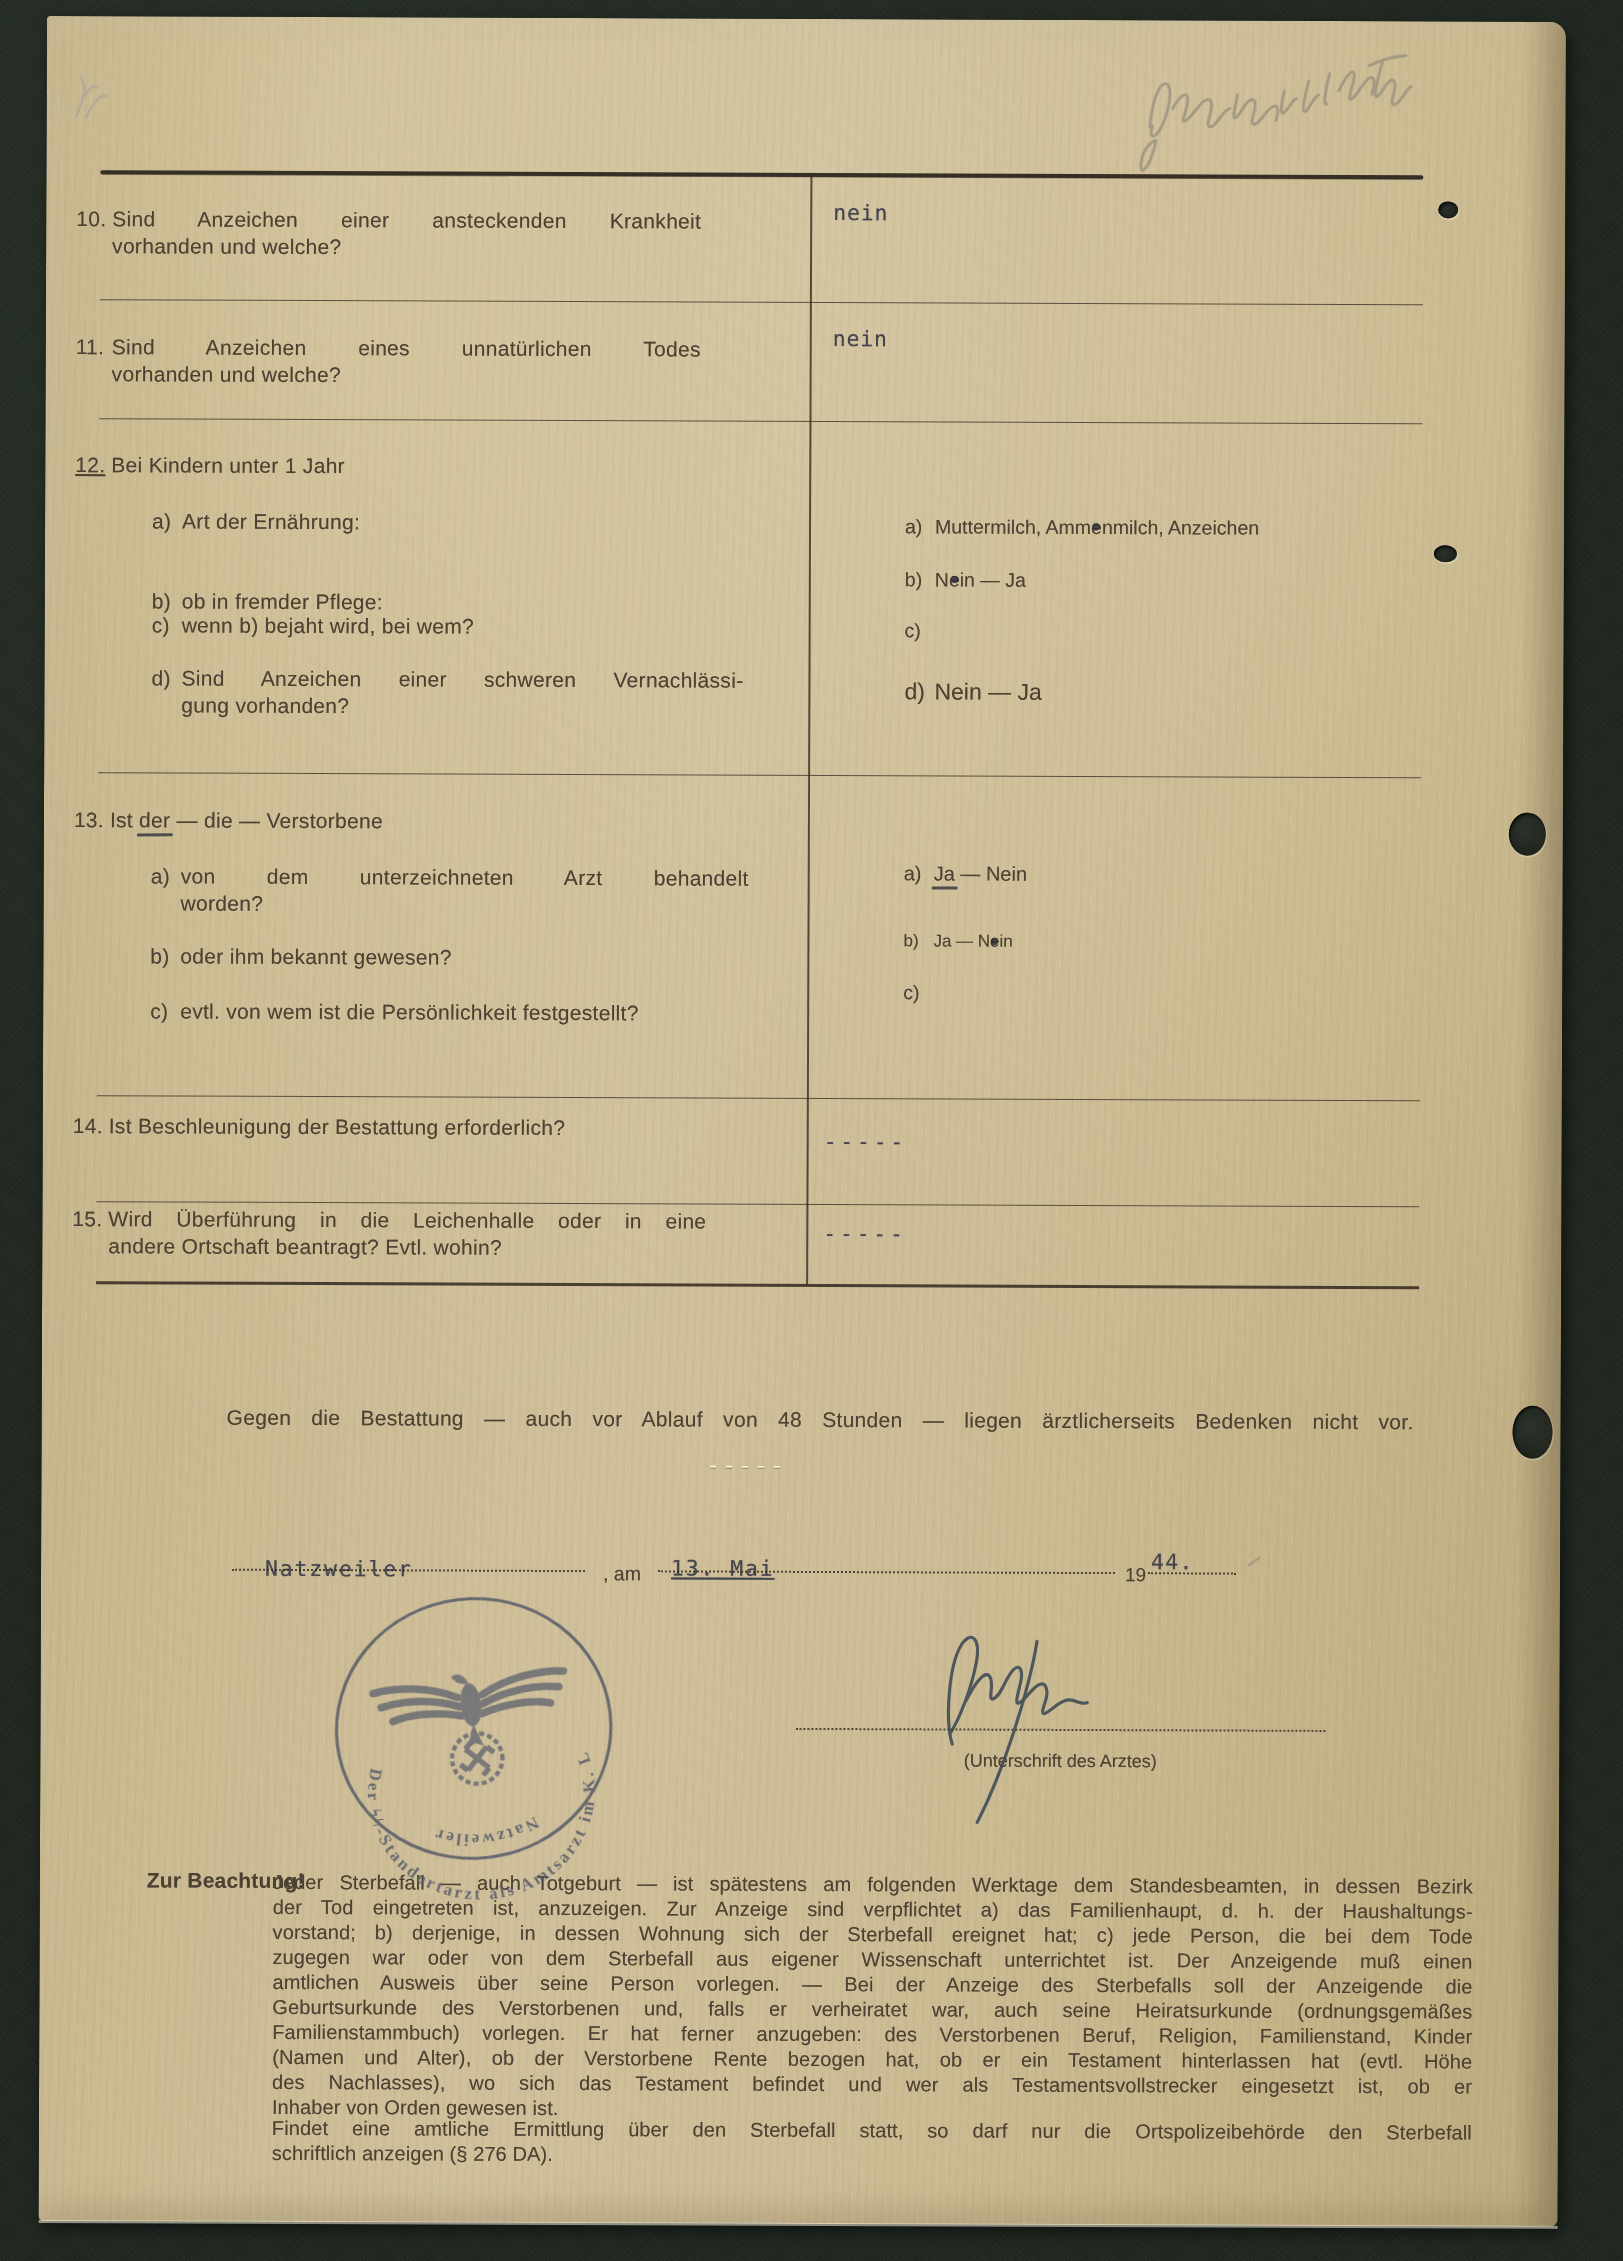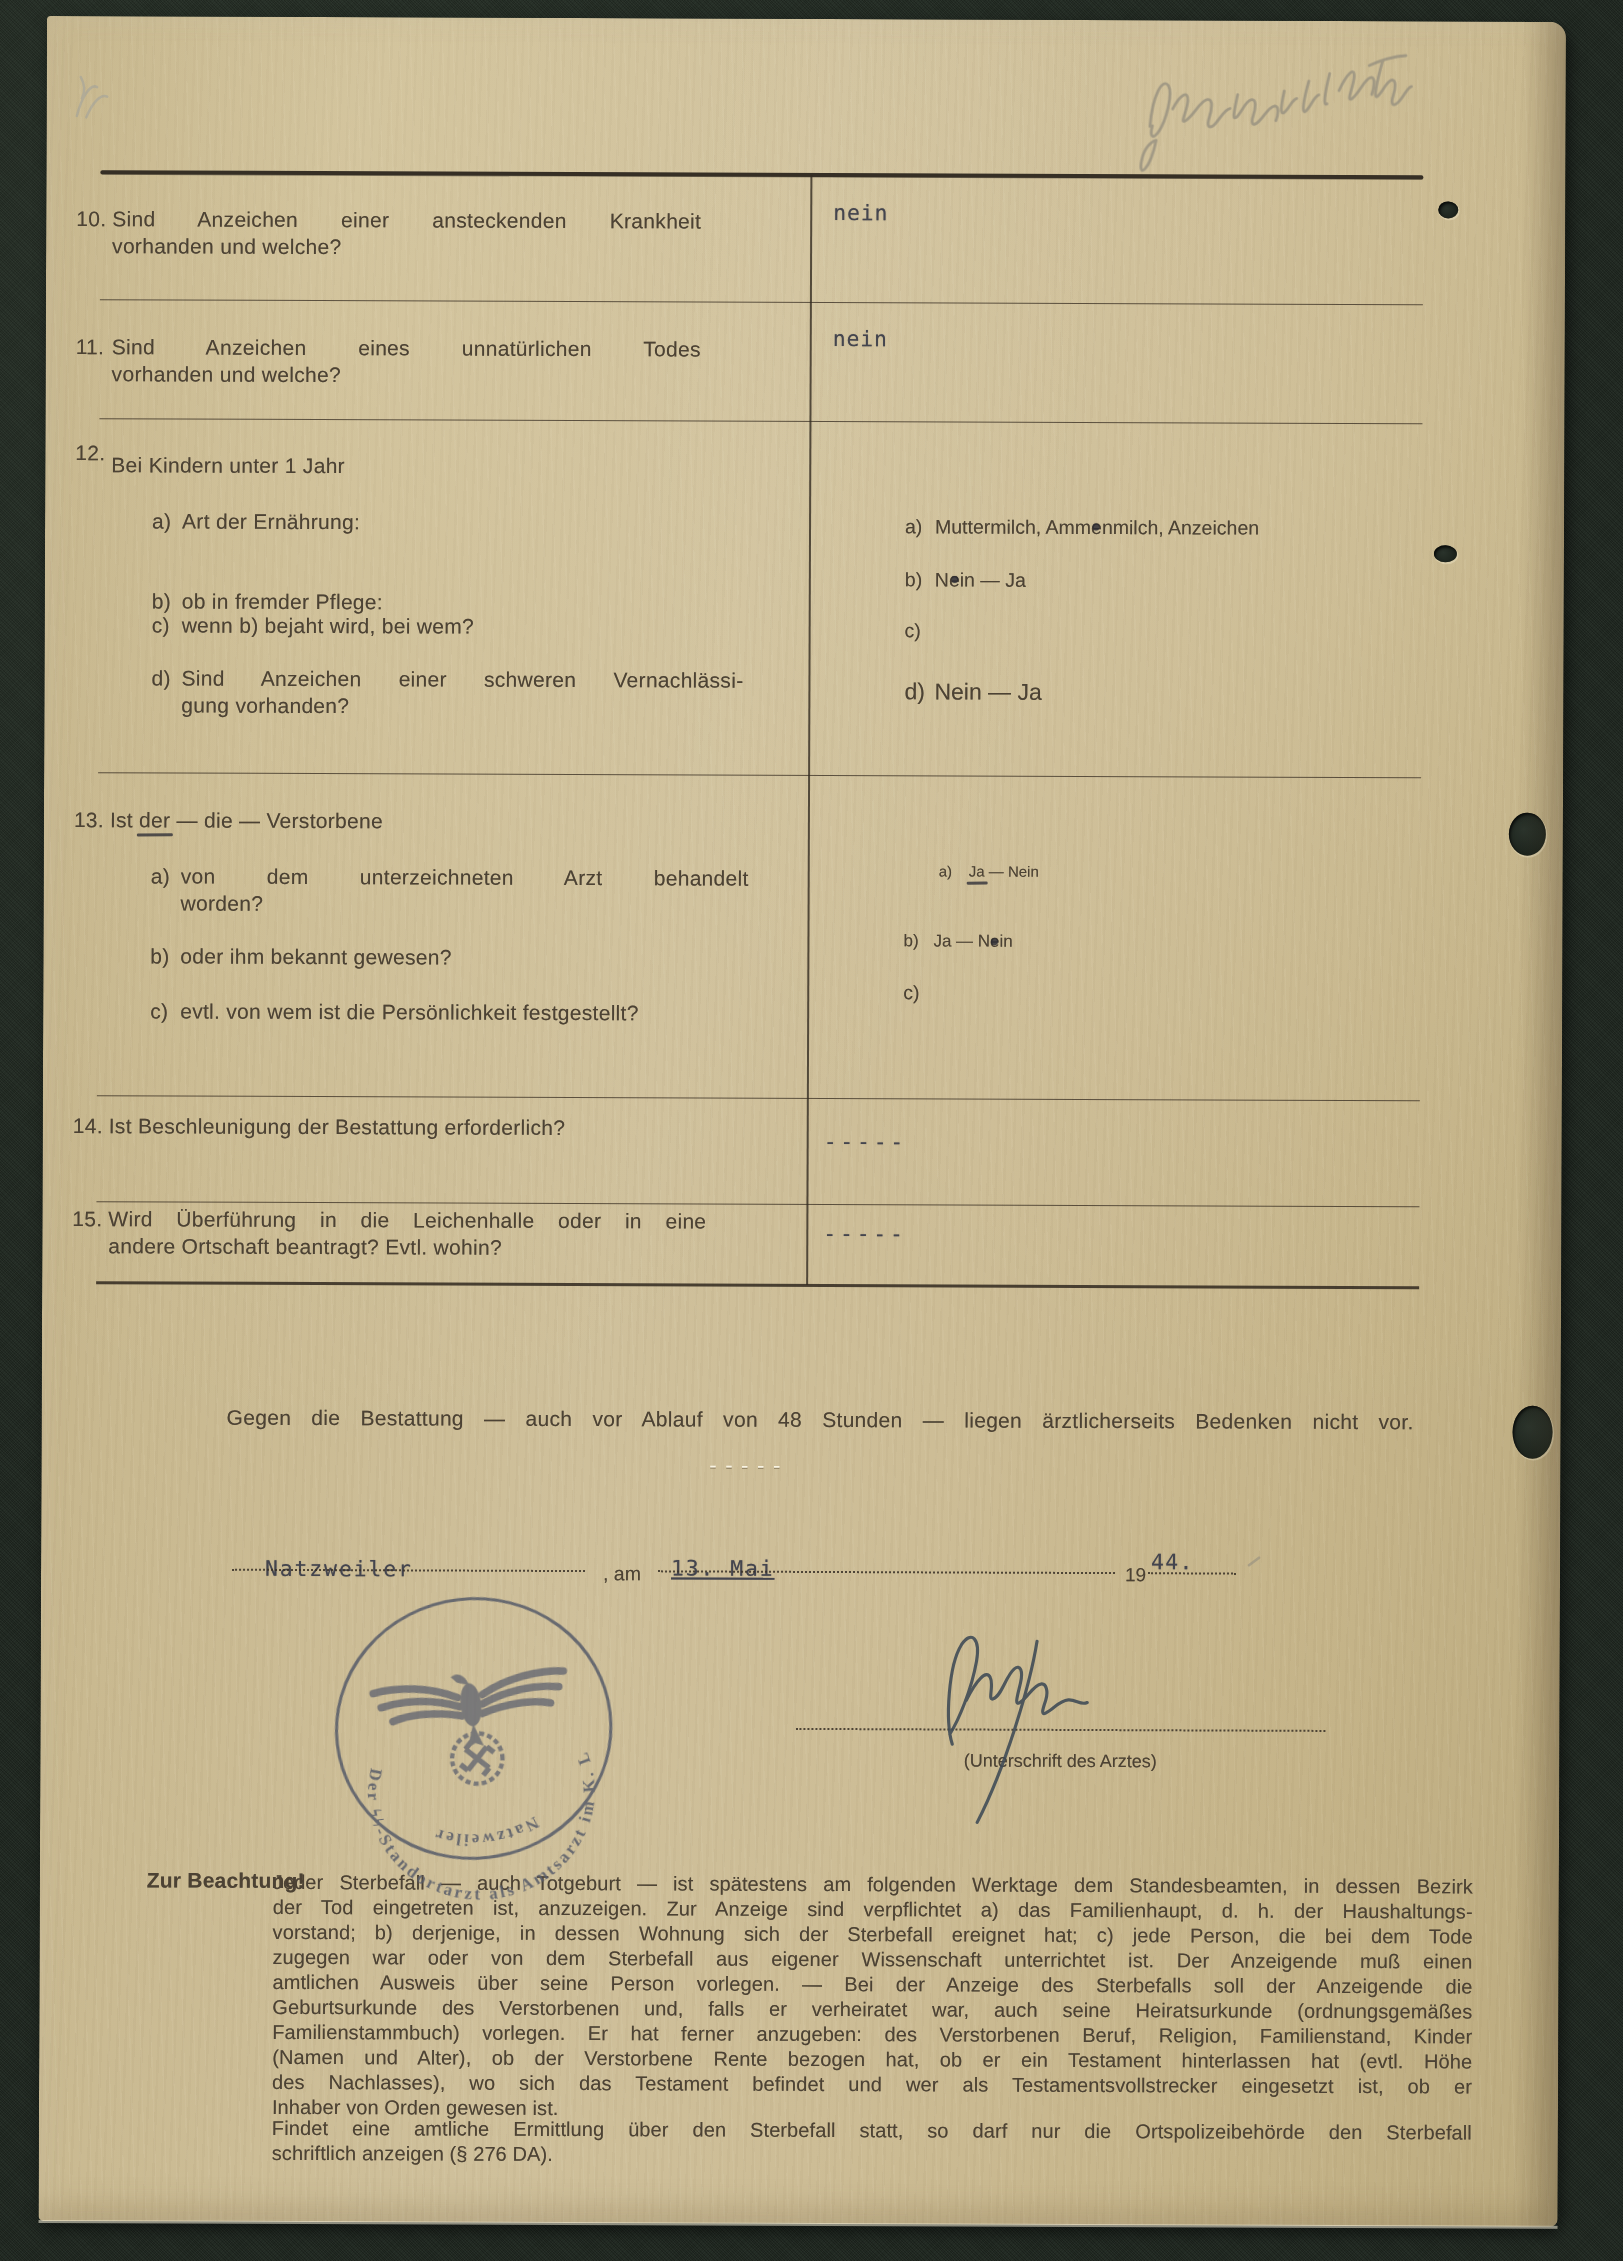--- a/index.html
+++ b/index.html
@@ -95,21 +95,21 @@
   </div>
   <div class="abs typed" style="left:787px;top:181px;">nein</div>
 
   <div class="abs print qline" style="left:30px;top:317px;">11.</div>
   <div class="abs" style="left:66px;top:317px;width:589px;">
     <div class="print qline just">Sind Anzeichen eines unnatürlichen Todes</div>
     <div class="print qline">vorhanden und welche?</div>
   </div>
   <div class="abs typed" style="left:787px;top:307px;">nein</div>
 
-  <div class="abs print qline" style="left:30px;top:423px;">12.</div>
+  <div class="abs print qline" style="left:30px;top:435px;text-decoration:underline;">12.</div>
   <div class="abs print qline" style="left:66px;top:435px;">Bei Kindern unter 1 Jahr</div>
 
   <div class="abs print qline" style="left:107px;top:491px;">
     <span class="sub-label">a)</span><span>Art der Ernährung:</span>
   </div>
   <div class="abs print" style="left:860px;top:496px;font-size:19.5px;">
     <span class="sub-label">a)</span><span>Muttermilch, Amm</span><span class="tdot">e</span><span>nmilch, Anzeichen</span>
   </div>
 
   <div class="abs print qline" style="left:107px;top:571px;">
@@ -134,21 +134,21 @@
 
   <div class="abs print qline" style="left:30px;top:790px;">13.</div>
   <div class="abs print qline" style="left:66px;top:790px;">
     <span>Ist </span><span class="tund">der</span><span> — die — Verstorbene</span>
   </div>
 
   <div class="abs" style="left:107px;top:846px;width:598px;">
     <div class="print qline just"><span class="sub-label">a)</span><span>von dem unterzeichneten Arzt behandelt</span></div>
     <div class="print qline" style="padding-left:30px;">worden?</div>
   </div>
-  <div class="abs print" style="left:895px;top:843px;font-size:15px;">
+  <div class="abs print" style="left:860px;top:843px;font-size:20px;">
     <span class="sub-label">a)</span><span class="tund">Ja</span><span> — Nein</span>
   </div>
 
   <div class="abs print qline" style="left:107px;top:926px;">
     <span class="sub-label">b)</span><span>oder ihm bekannt gewesen?</span>
   </div>
   <div class="abs print" style="left:860px;top:912px;font-size:17px;">
     <span class="sub-label">b)</span><span>Ja — N</span><span class="tdot">e</span><span>in</span>
   </div>
 

